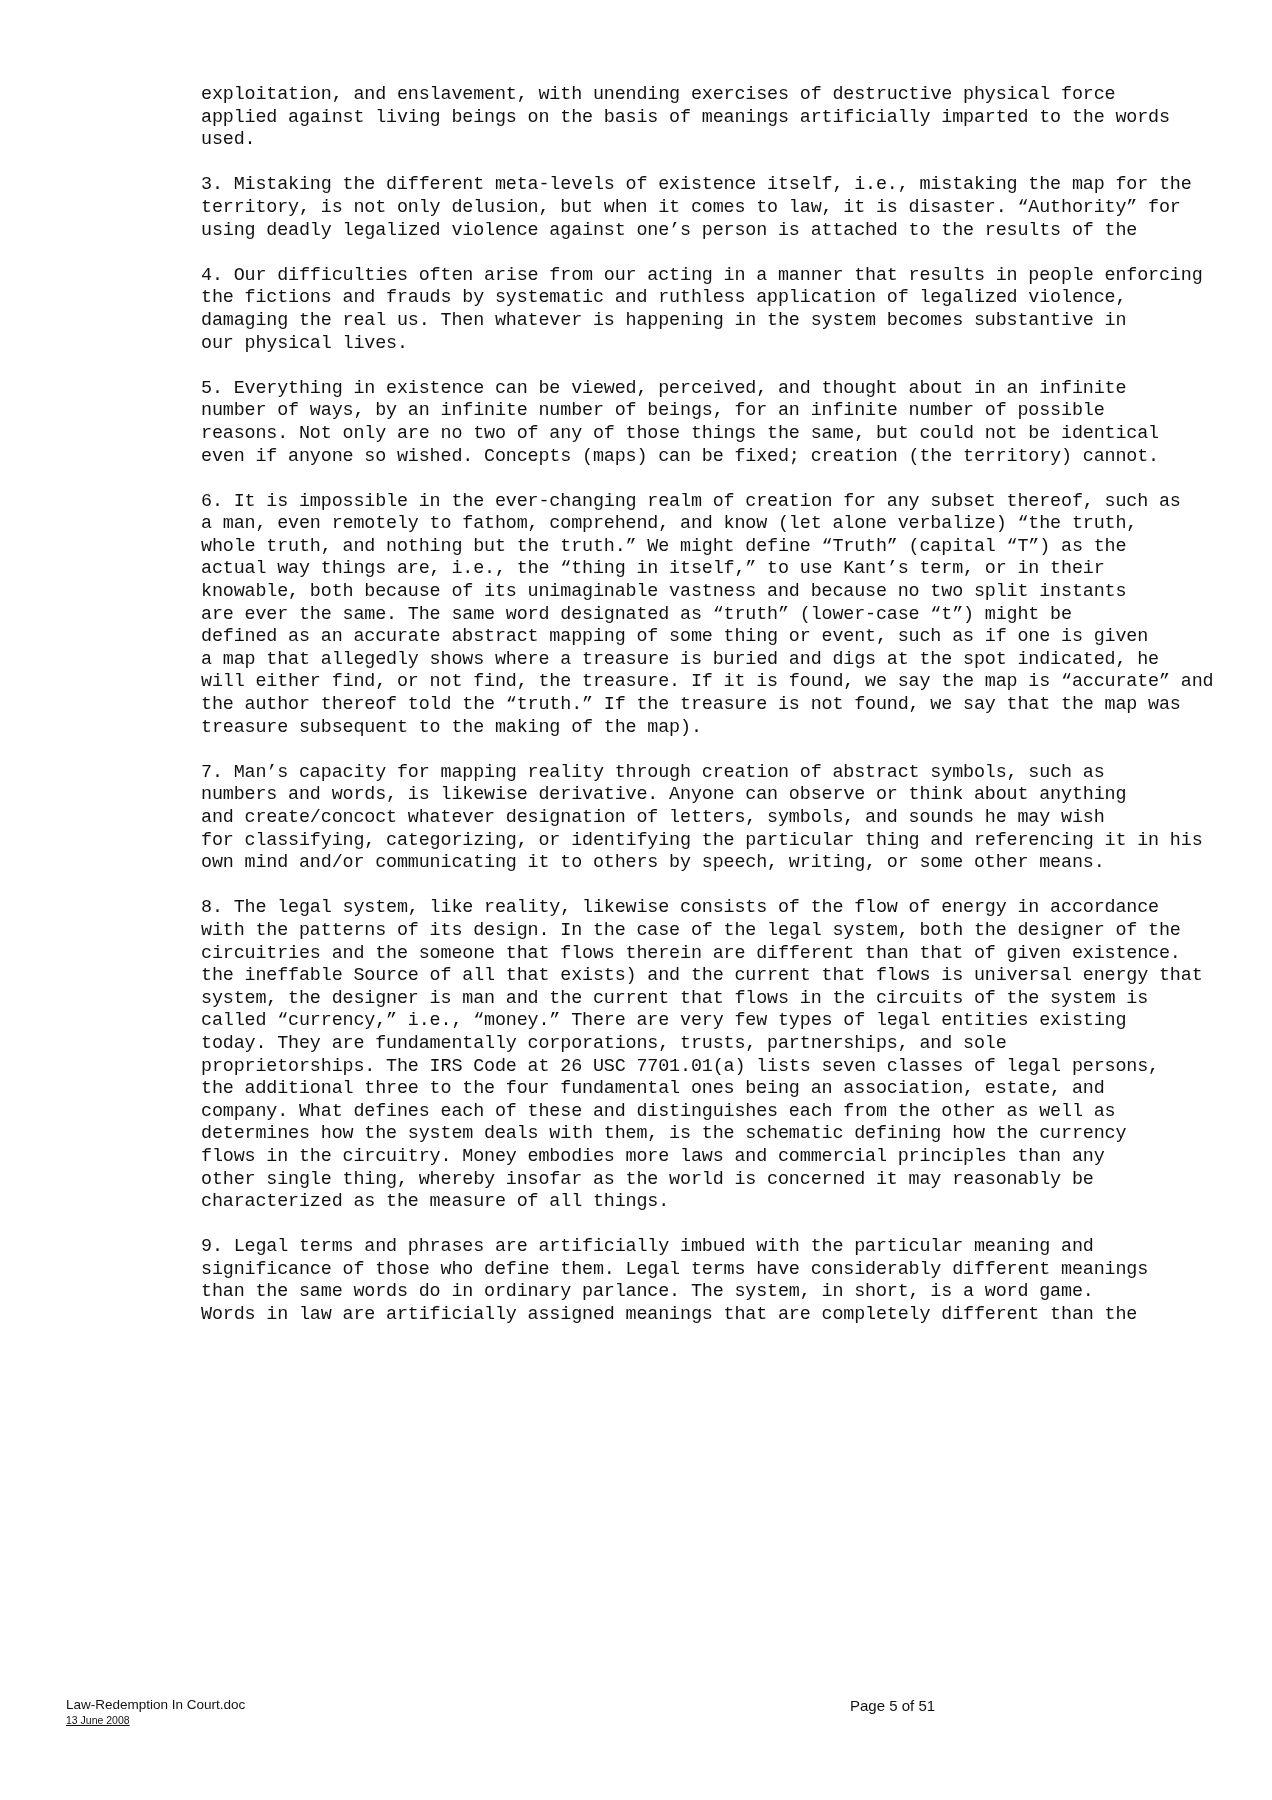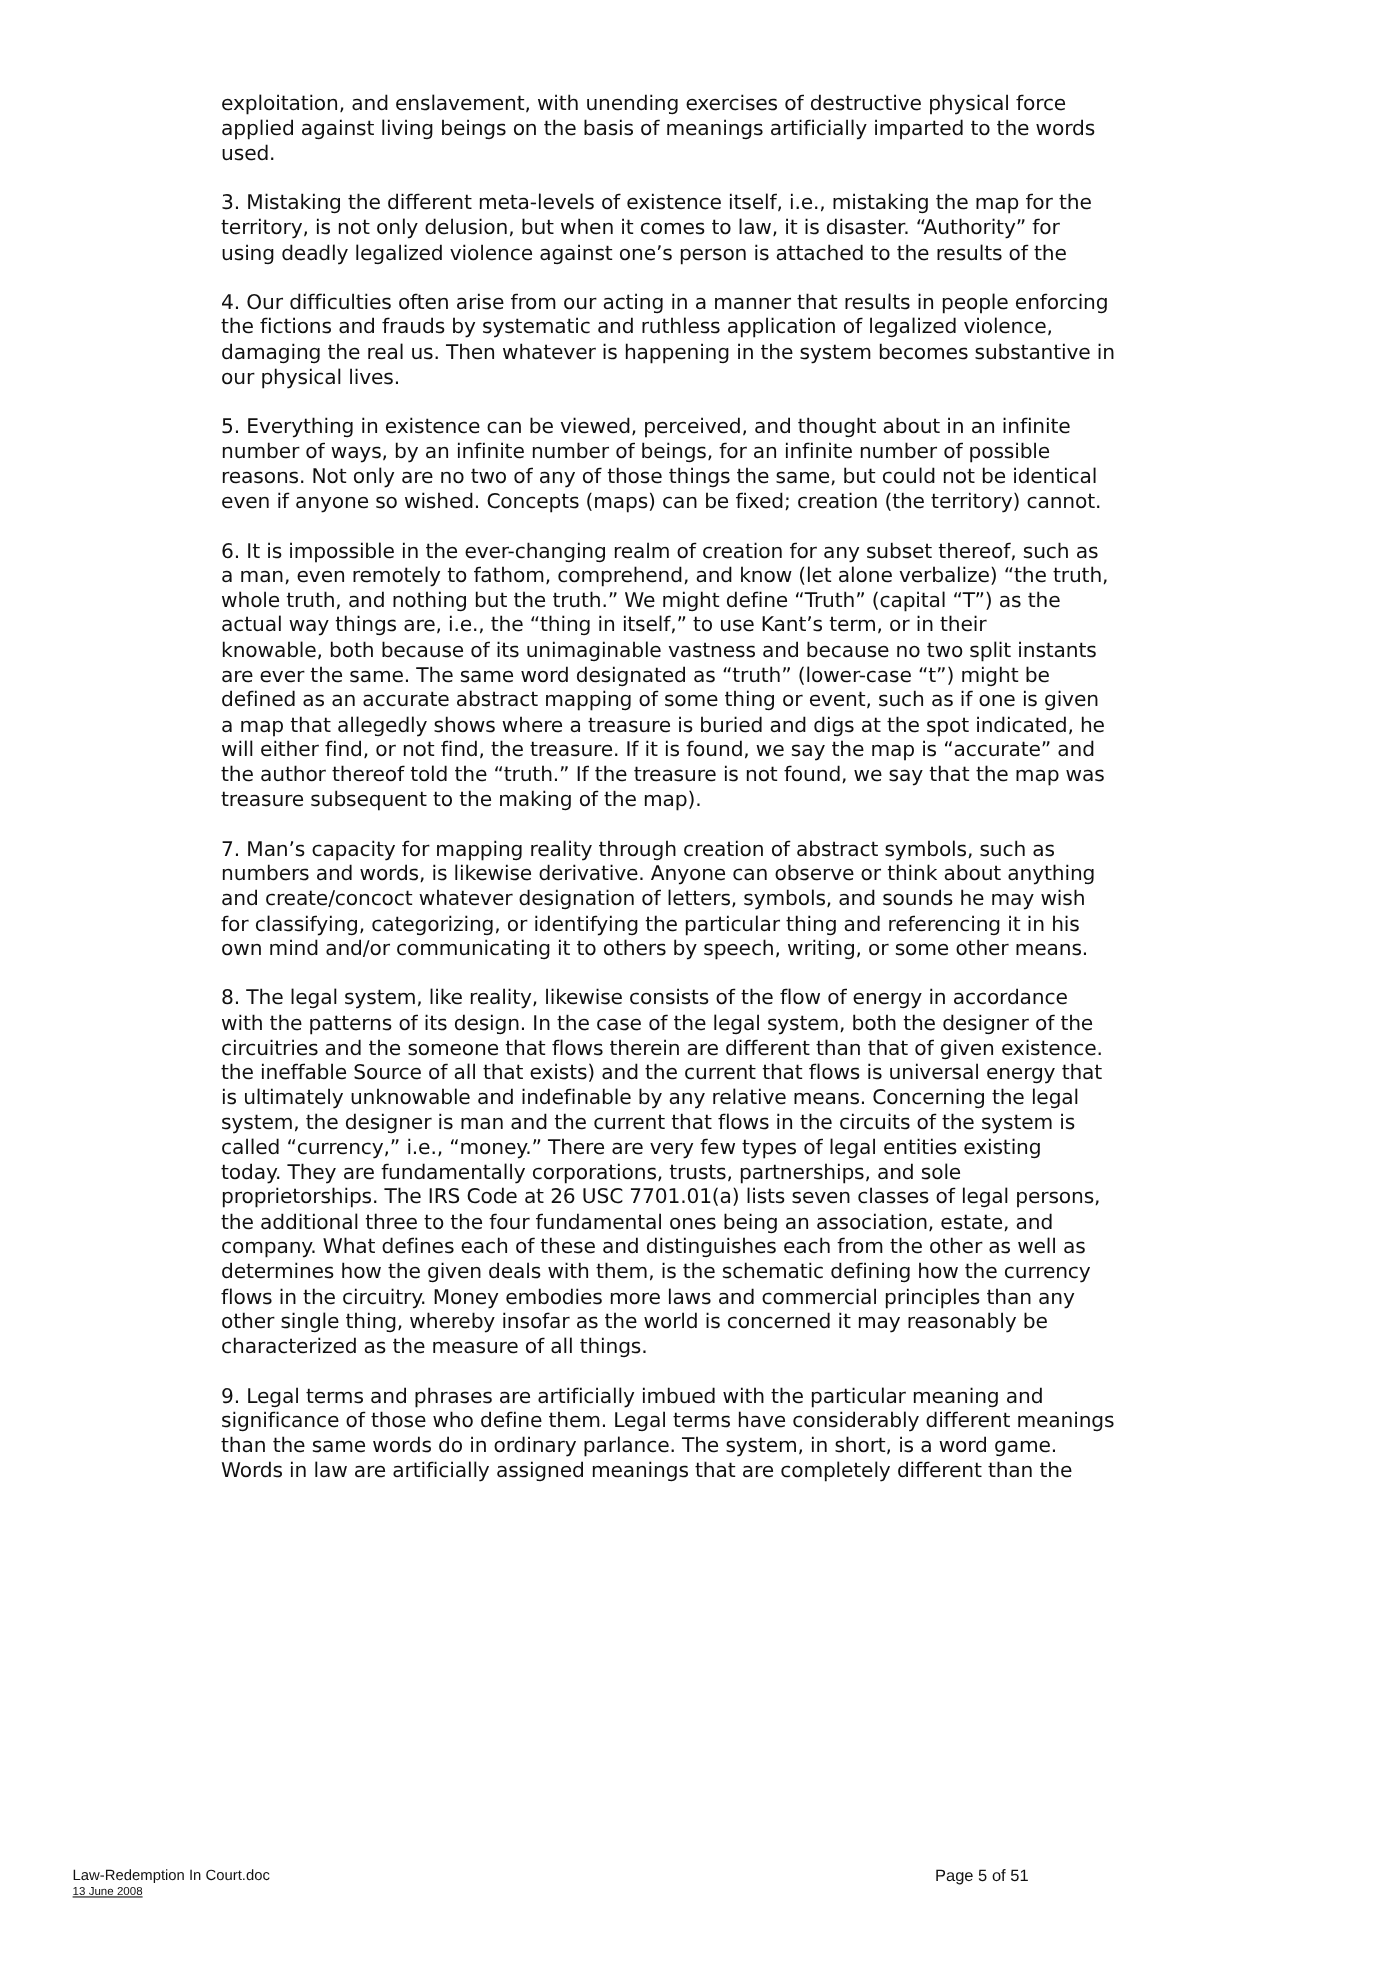--- a/index.html
+++ b/index.html
@@ -4,21 +4,21 @@
   <style>
     html, body { margin: 0; padding: 0; background: #ffffff; }
     body { width: 1272px; height: 1800px; position: relative; overflow: hidden; }
     .page { position: absolute; left: 0; top: 0; width: 1272px; height: 1800px; background: #fff; }
     .body-text {
       position: absolute; left: 201px; top: 84px; width: 880px;
       font-family: "DejaVu Sans", sans-serif;
       font-size: 18.4px; color: #111;
       letter-spacing: -0.15px;
     }
-    .para { margin: 0 0 22.6px 0; }
+    .para { margin: 0 0 22.6px 0; font-family: Liberation Mono, monospace; }
     .line { display: block; height: 22.6px; line-height: 22.6px; white-space: nowrap; }
     .footer {
       position: absolute; left: 66px; top: 1697px; width: 900px;
       font-family: "Liberation Sans", sans-serif; color: #111;
     }
     .footer-file { position: absolute; left: 0; top: 0; font-size: 13.5px; }
     .footer-date { position: absolute; left: 0; top: 17px; font-size: 10.5px; text-decoration: underline; }
     .footer-page { position: absolute; left: 784px; top: 0; font-size: 15px; }
   </style>
 </head>
@@ -66,28 +66,27 @@
         <span class="line">numbers and words, is likewise derivative. Anyone can observe or think about anything</span>
         <span class="line">and create/concoct whatever designation of letters, symbols, and sounds he may wish</span>
         <span class="line">for classifying, categorizing, or identifying the particular thing and referencing it in his</span>
         <span class="line">own mind and/or communicating it to others by speech, writing, or some other means.</span>
       </div>
       <div class="para">
         <span class="line">8. The legal system, like reality, likewise consists of the flow of energy in accordance</span>
         <span class="line">with the patterns of its design. In the case of the legal system, both the designer of the</span>
         <span class="line">circuitries and the someone that flows therein are different than that of given existence.</span>
         <span class="line">the ineffable Source of all that exists) and the current that flows is universal energy that</span>
-        <span class="line">is ultimately unknowable and indefinable by any relative means. Concerning the legal</span>
         <span class="line">system, the designer is man and the current that flows in the circuits of the system is</span>
         <span class="line">called “currency,” i.e., “money.” There are very few types of legal entities existing</span>
         <span class="line">today. They are fundamentally corporations, trusts, partnerships, and sole</span>
         <span class="line">proprietorships. The IRS Code at 26 USC 7701.01(a) lists seven classes of legal persons,</span>
         <span class="line">the additional three to the four fundamental ones being an association, estate, and</span>
         <span class="line">company. What defines each of these and distinguishes each from the other as well as</span>
-        <span class="line">determines how the given deals with them, is the schematic defining how the currency</span>
+        <span class="line">determines how the system deals with them, is the schematic defining how the currency</span>
         <span class="line">flows in the circuitry. Money embodies more laws and commercial principles than any</span>
         <span class="line">other single thing, whereby insofar as the world is concerned it may reasonably be</span>
         <span class="line">characterized as the measure of all things.</span>
       </div>
       <div class="para">
         <span class="line">9. Legal terms and phrases are artificially imbued with the particular meaning and</span>
         <span class="line">significance of those who define them. Legal terms have considerably different meanings</span>
         <span class="line">than the same words do in ordinary parlance. The system, in short, is a word game.</span>
         <span class="line">Words in law are artificially assigned meanings that are completely different than the</span>
       </div>

